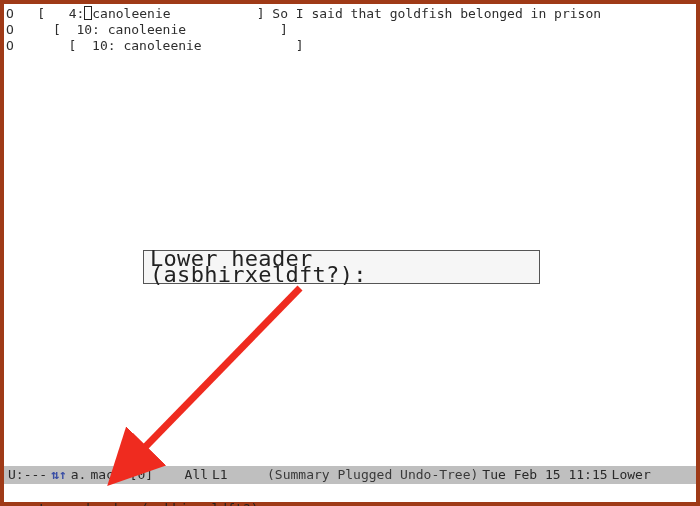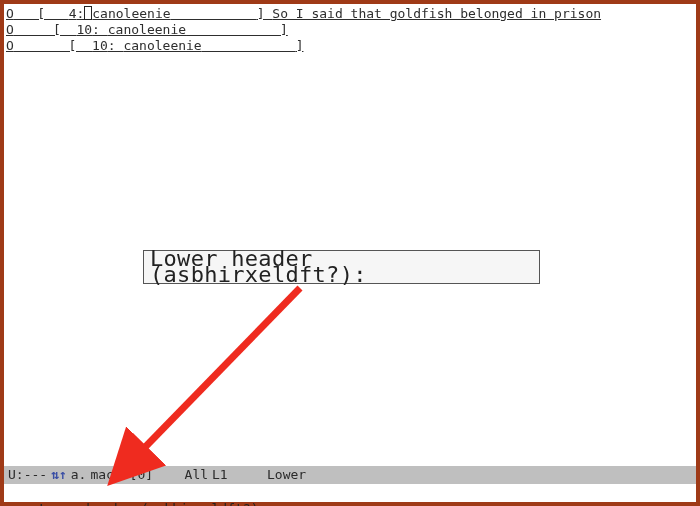--- a/index.html
+++ b/index.html
@@ -19,21 +19,21 @@
     display: flex;
     flex-direction: column;
   }
   .buffer {
     flex: 1 1 auto;
     padding: 2px 2px 0 2px;
     white-space: pre;
     color: #2e2e2e;
     position: relative;
   }
-  .thread-line { display: inline; text-decoration: underline; }
+  .thread-line { display: inline; }
   .cursor-box {
     display: inline-block;
     width: 8px;
     height: 14px;
     border: 1px solid #222;
     vertical-align: -2px;
     background: #fff;
   }
   .modeline {
     background: #bfbfbf;
@@ -91,20 +91,22 @@
 </div>
 
   <div class="modeline">
     <span>U:---</span>
     <span class="arrows">⇅↑</span>
     <span>a.</span><span>macs [0]</span>
     <span>   </span>
     <span>All</span>
     <span>L1</span>
     <span>    </span>
+    <span class="lighter">(Summary Plugged Undo-Tree)</span>
+    <span>Tue Feb 15 11:15</span>
     <span>Lower</span>
   </div>
 
   <div class="minibuf">
     <span>Lower header (asbhirxeldft?):</span>
   </div>
 
 </div>
 
 <div class="callout-box">

